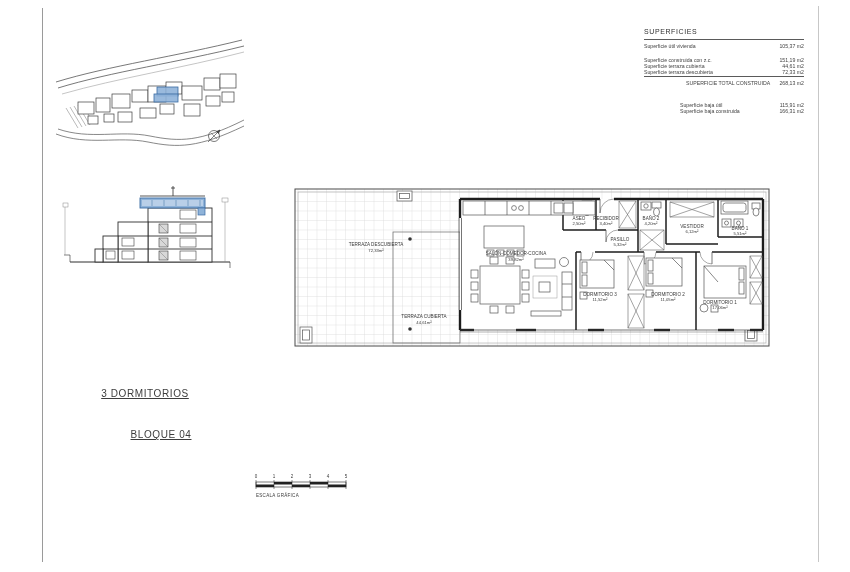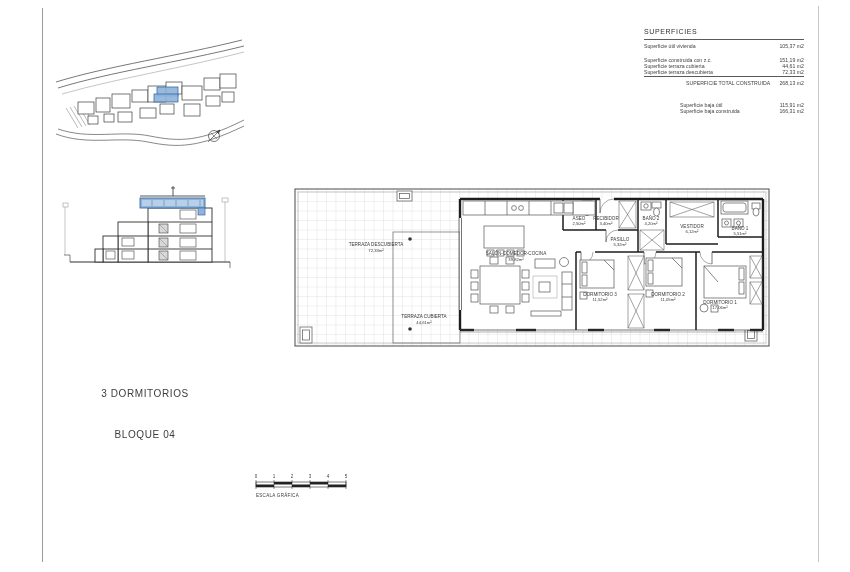--- a/index.html
+++ b/index.html
@@ -13,21 +13,21 @@
   #sup .s-title{font-size:7px;letter-spacing:.6px;color:#2f2f2f;padding-bottom:3px;}
   #sup .s-hr{border-bottom:1px solid #5a5a5a;height:0;margin:1px 0 3px 0;}
   .s-row{display:flex;justify-content:space-between;font-size:5.2px;line-height:6px;color:#444;}
   .s-row .s-val{text-align:right;}
   .s-gap{height:8px;}
   .s-indent1{padding-left:42px;}
   .s-indent2{padding-left:36px;}
 
   
   .side-label{position:absolute;left:42px;width:206px;text-align:center;
-              font-size:10px;letter-spacing:.6px;color:#3d3d3d;}
+              font-size:10px;letter-spacing:.6px;color:#3d3d3d;text-decoration:underline;}
 
   svg text{font-family:"Liberation Sans", sans-serif;fill:#3a3a3a;}
   .rname{font-size:4.6px;}
   .rarea{font-size:4.2px;}
   .tick-num{font-size:4.5px;}
   .sb-label{font-size:4.5px;letter-spacing:.3px;}
 </style>
 </head>
 <body>
 
@@ -128,21 +128,21 @@
       <rect x="136" y="36" width="7" height="7" fill="#8fb3d9" stroke="#3a6ca3" stroke-width="0.7"></rect>
     </g>
     <g stroke="#2e2e2e" stroke-width="0.8">
       <path d="M78,24 L143,24"></path>
       <path d="M111,24 L111,14"></path>
         <path d="M109,16 L113,16"></path>
     </g>
   </svg>
 
   <div class="side-label" style="top:388px;">3 DORMITORIOS</div>
-  <div class="side-label" style="top:429px;">BLOQUE 04</div>
+  <div class="side-label" style="top:429px;padding-left:16px;">BLOQUE 04</div>
 
   <div id="sup">
     <div class="s-title">SUPERFICIES</div>
     <div class="s-hr"></div>
     <div class="s-row">
       <span class="s-label">Superficie útil vivienda</span>
       <span class="s-val">105,37 m2</span>
     </div>
     <div class="s-gap"></div>
     <div class="s-row">

